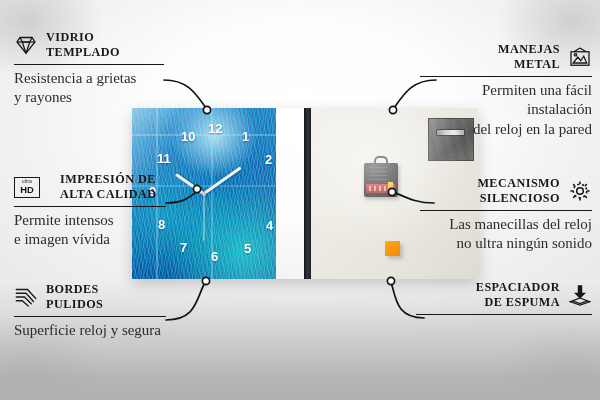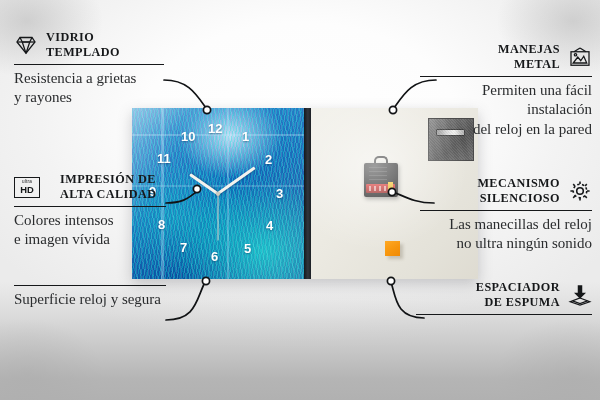--- a/index.html
+++ b/index.html
@@ -35,21 +35,21 @@
   .bg-corner.tr { right: -48px; top: -34px; }
   .bg-corner.bl { left: -48px; bottom: -30px; }
   .bg-corner.br { right: -48px; bottom: -30px; }
 
   
   #product {
     position: absolute; left: 132px; top: 108px; width: 346px; height: 171px;
     box-shadow: 0 5px 13px rgba(90,90,96,.30);
   }
   .panel-left {
-    position: absolute; left: 0; top: 0; width: 172px; height: 100%;
+    position: absolute; left: 0; top: 0; width: 144px; height: 100%;
     overflow: hidden;
     background: #c2410c;
   }
   
   .art {
     position: absolute; inset: -10%;
     background:
       repeating-linear-gradient(101deg, rgba(9,240,220,.30) 0 1px, rgba(0,0,0,0) 1px 3px),
       repeating-linear-gradient(82deg, rgba(255,255,255,.13) 0 1px, rgba(0,0,0,0) 1px 4px),
       radial-gradient(ellipse 70% 55% at 72% 78%, rgba(16,236,214,.62) 0%, rgba(10,120,190,0) 62%),
@@ -297,25 +297,39 @@
       <span class="ico" style="width:38px;height:21px">
         <span class="hdbox">
           <span class="u">ultra</span>
           <span class="h">HD</span>
         </span>
       </span>
       <div class="title">IMPRESIÓN DE
 ALTA CALIDAD</div>
     </div>
     <div class="rule"></div>
-    <div class="sub">Colores intensos
+    <div class="sub">Permite intensos
 e imagen vívida</div>
   </div>
 
   <div class="callout left" id="c-bordes">
+    <div class="head">
+      <span class="ico">
+        <svg viewBox="0 0 32 28">
+            <g fill="none" stroke="currentColor" stroke-width="1.7" stroke-linecap="round">
+          <path d="M3 4 L18 4 L29 16"></path>
+              <path d="M3 9 L16 9 L26 20"></path>
+          <path d="M3 14 L14 14 L23 23"></path>
+              <path d="M3 19 L11 19 L19 26"></path>
+        </g>
+          </svg>
+      </span>
+      <div class="title">BORDES
+PULIDOS</div>
+    </div>
     <div class="rule"></div>
     <div class="sub">Superficie reloj y segura</div>
   </div>
 
   <div class="callout right" id="c-manejas">
     <div class="head">
       <div class="title">MANEJAS
 METAL</div>
       <span class="ico">
         <svg viewBox="0 0 32 28">

